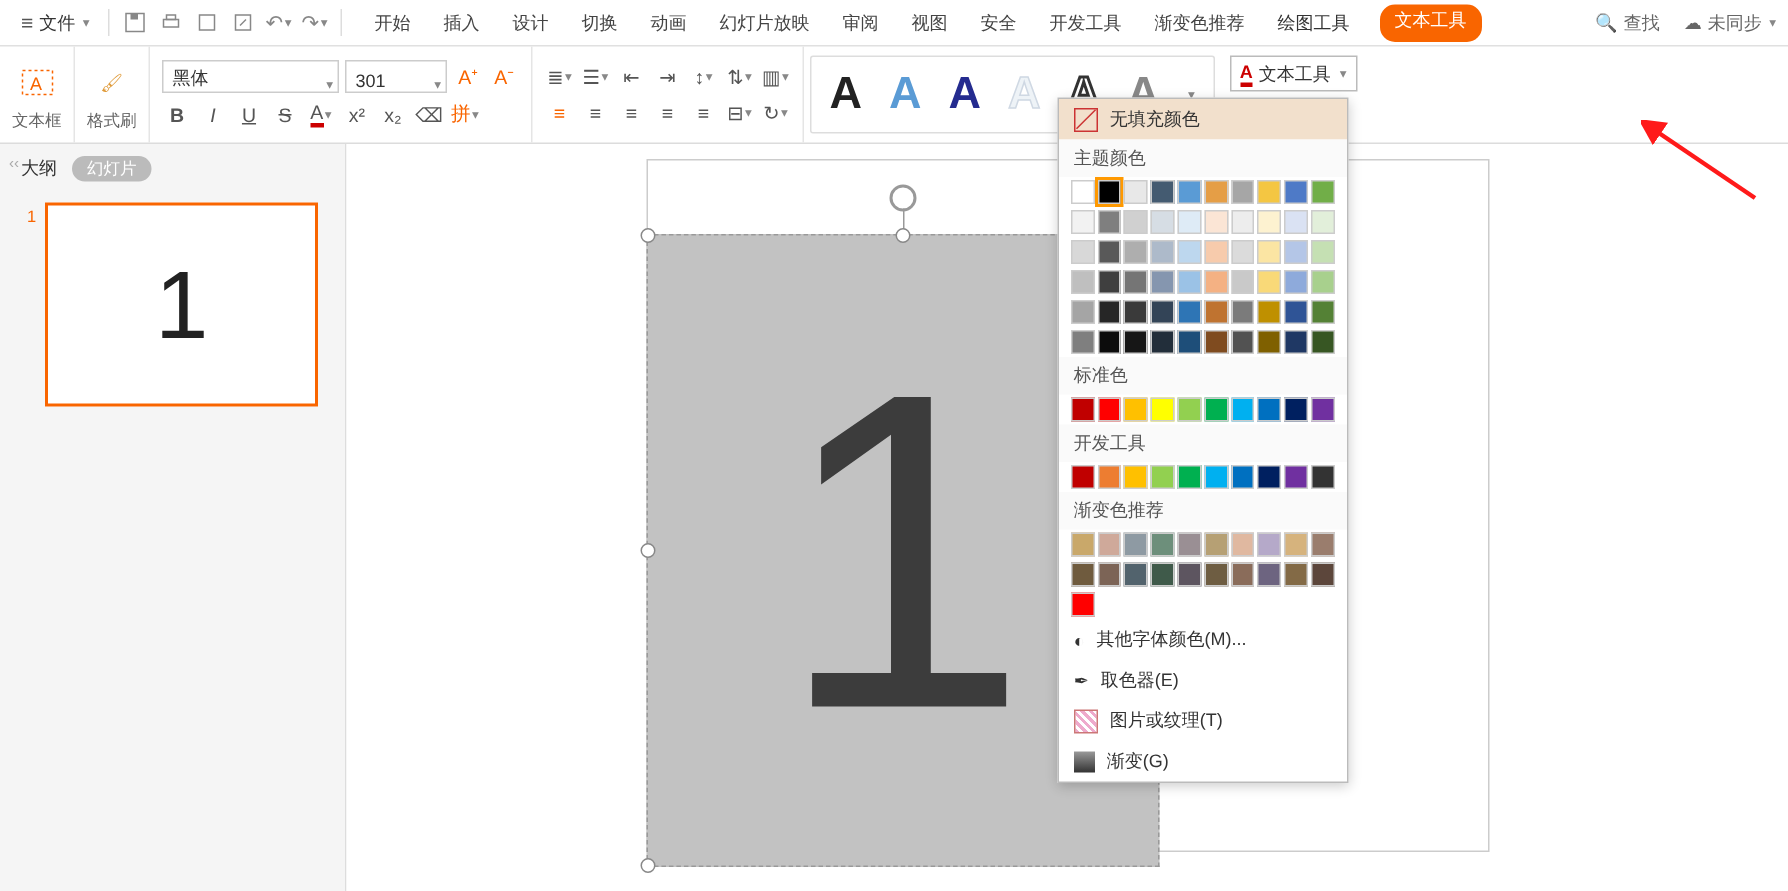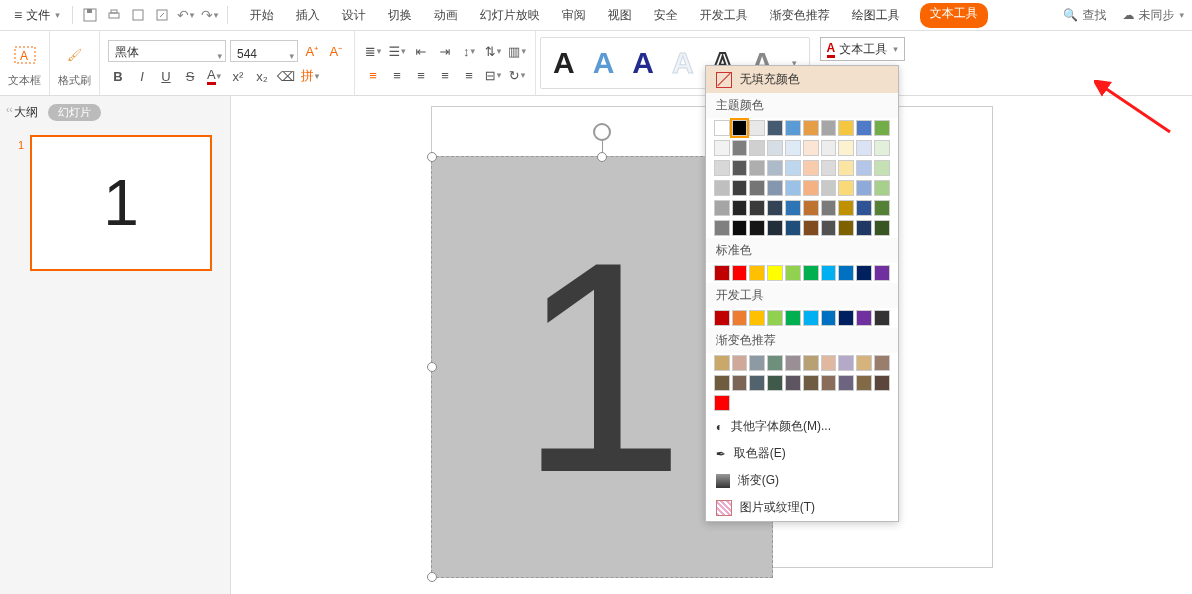--- a/index.html
+++ b/index.html
@@ -134,21 +134,21 @@
     <div class="rbig" style="color:#e09b3a">🖌</div>
     <span class="lbl">格式刷</span>
   </div>
   <div class="format-group">
     <div class="col">
       <div class="row">
         <div class="dropdown" style="min-width:96px">
             <span>黑体</span>
           </div>
         <div class="dropdown" style="min-width:46px">
-            <span>544</span>
+            <span>301</span>
           </div>
         <span class="ib orange">A⁺</span>
         <span class="ib orange">A⁻</span>
       </div>
       <div class="row">
         <span class="ib" style="font-weight:bold">B</span>
         <span class="ib" style="font-style:italic">I</span>
         <span class="ib" style="text-decoration:underline">U</span>
         <span class="ib" style="text-decoration:line-through">S</span>
         <span class="ib">
@@ -338,26 +338,26 @@
         </div>
       <div class="item">
           <span>◐</span>
           <span>其他字体颜色(M)...</span>
         </div>
       <div class="item">
           <span>✒</span>
           <span>取色器(E)</span>
         </div>
       <div class="item">
+          <span style="width:14px;height:14px;border:1px solid #c77;background:repeating-linear-gradient(45deg,#eac,#eac 2px,#fff 2px,#fff 4px);display:inline-block"></span>
+          <span>图片或纹理(T)</span>
+        </div>
+      <div class="item">
           <span style="width:14px;height:14px;background:linear-gradient(#999,#333);display:inline-block"></span>
           <span>渐变(G)</span>
-        </div>
-      <div class="item">
-          <span style="width:14px;height:14px;border:1px solid #c77;background:repeating-linear-gradient(45deg,#eac,#eac 2px,#fff 2px,#fff 4px);display:inline-block"></span>
-          <span>图片或纹理(T)</span>
         </div>
     </div>
   </div>
 </div>
 
 <svg class="arrow" width="80" height="60">
   <defs>
       <marker id="ah" markerWidth="8" markerHeight="8" refX="2" refY="3" orient="auto">
         <path d="M0,0 L6,3 L0,6 Z" fill="#ff1a1a"></path>
       </marker>

